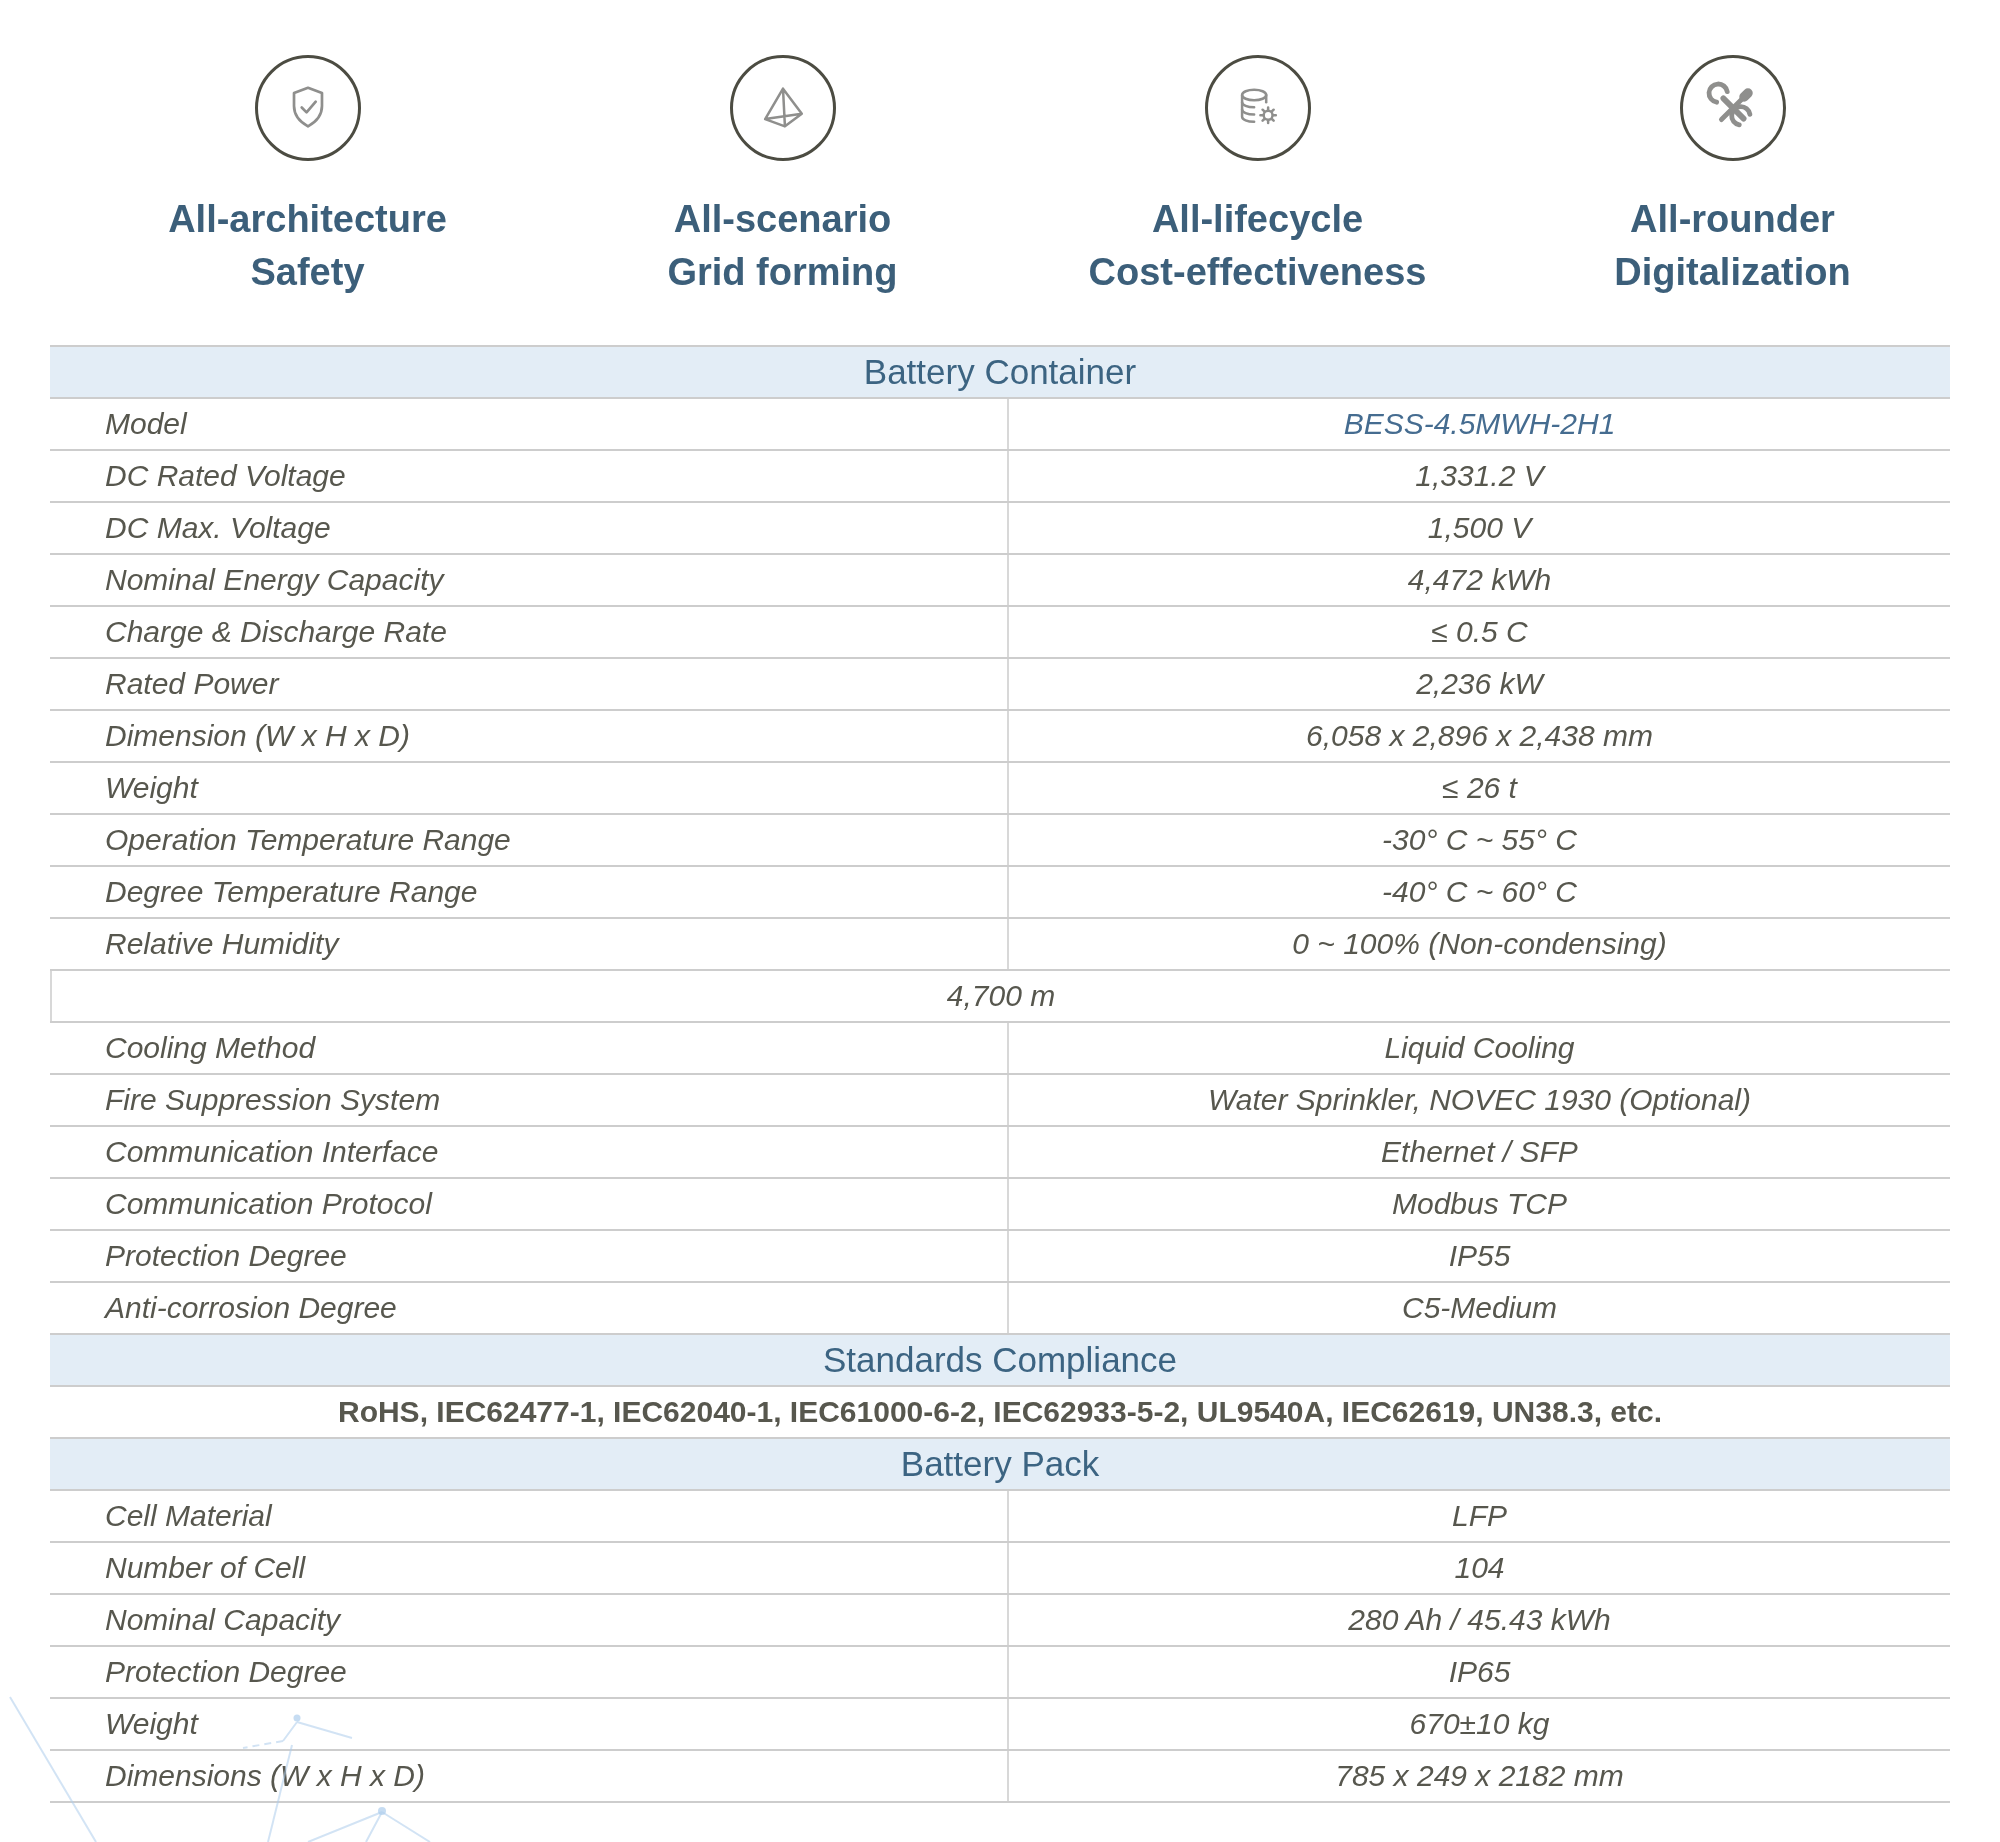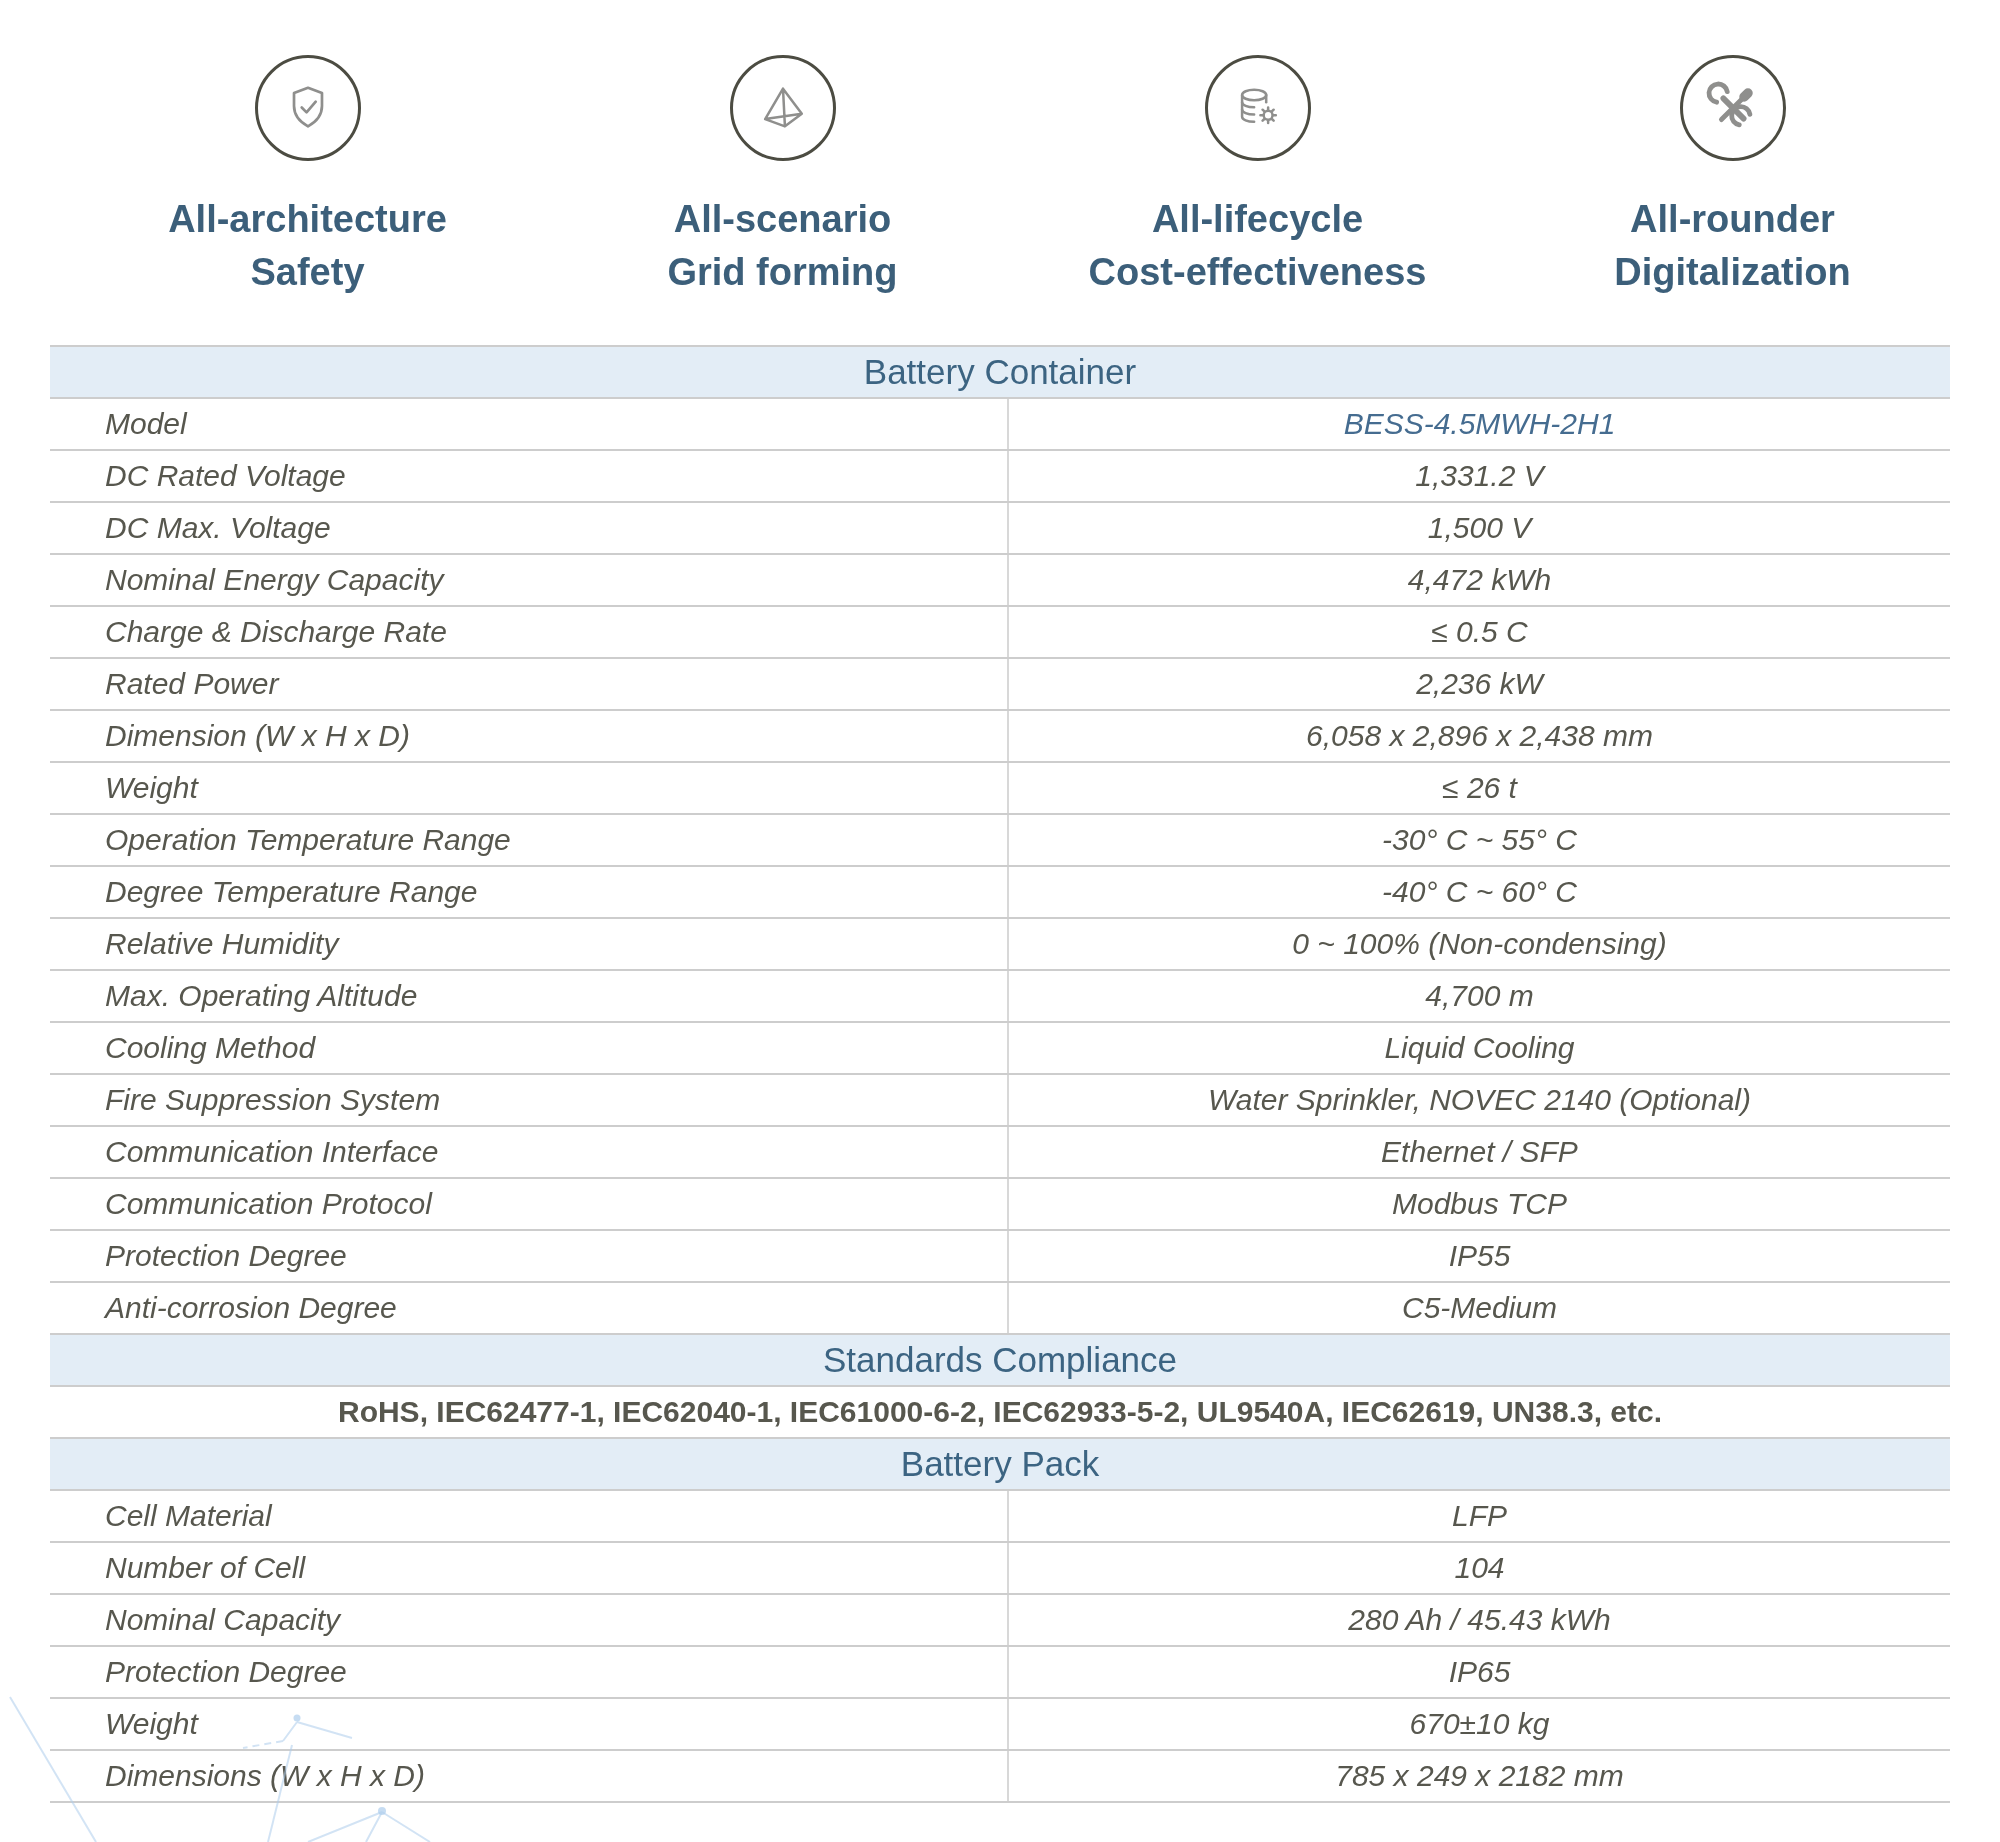--- a/index.html
+++ b/index.html
@@ -146,30 +146,29 @@
       </div>
       <div class="row">
         <div class="lbl">Degree Temperature Range</div>
         <div class="val">-40° C ~ 60° C</div>
       </div>
       <div class="row">
         <div class="lbl">Relative Humidity</div>
         <div class="val">0 ~ 100% (Non-condensing)</div>
       </div>
       <div class="row">
-        <div class="lbl">Max. Operating Altitude</div>
         <div class="val">4,700 m</div>
       </div>
       <div class="row">
         <div class="lbl">Cooling Method</div>
         <div class="val">Liquid Cooling</div>
       </div>
       <div class="row">
         <div class="lbl">Fire Suppression System</div>
-        <div class="val">Water Sprinkler, NOVEC 2140 (Optional)</div>
+        <div class="val">Water Sprinkler, NOVEC 1930 (Optional)</div>
       </div>
       <div class="row">
         <div class="lbl">Communication Interface</div>
         <div class="val">Ethernet / SFP</div>
       </div>
       <div class="row">
         <div class="lbl">Communication Protocol</div>
         <div class="val">Modbus TCP</div>
       </div>
       <div class="row">

